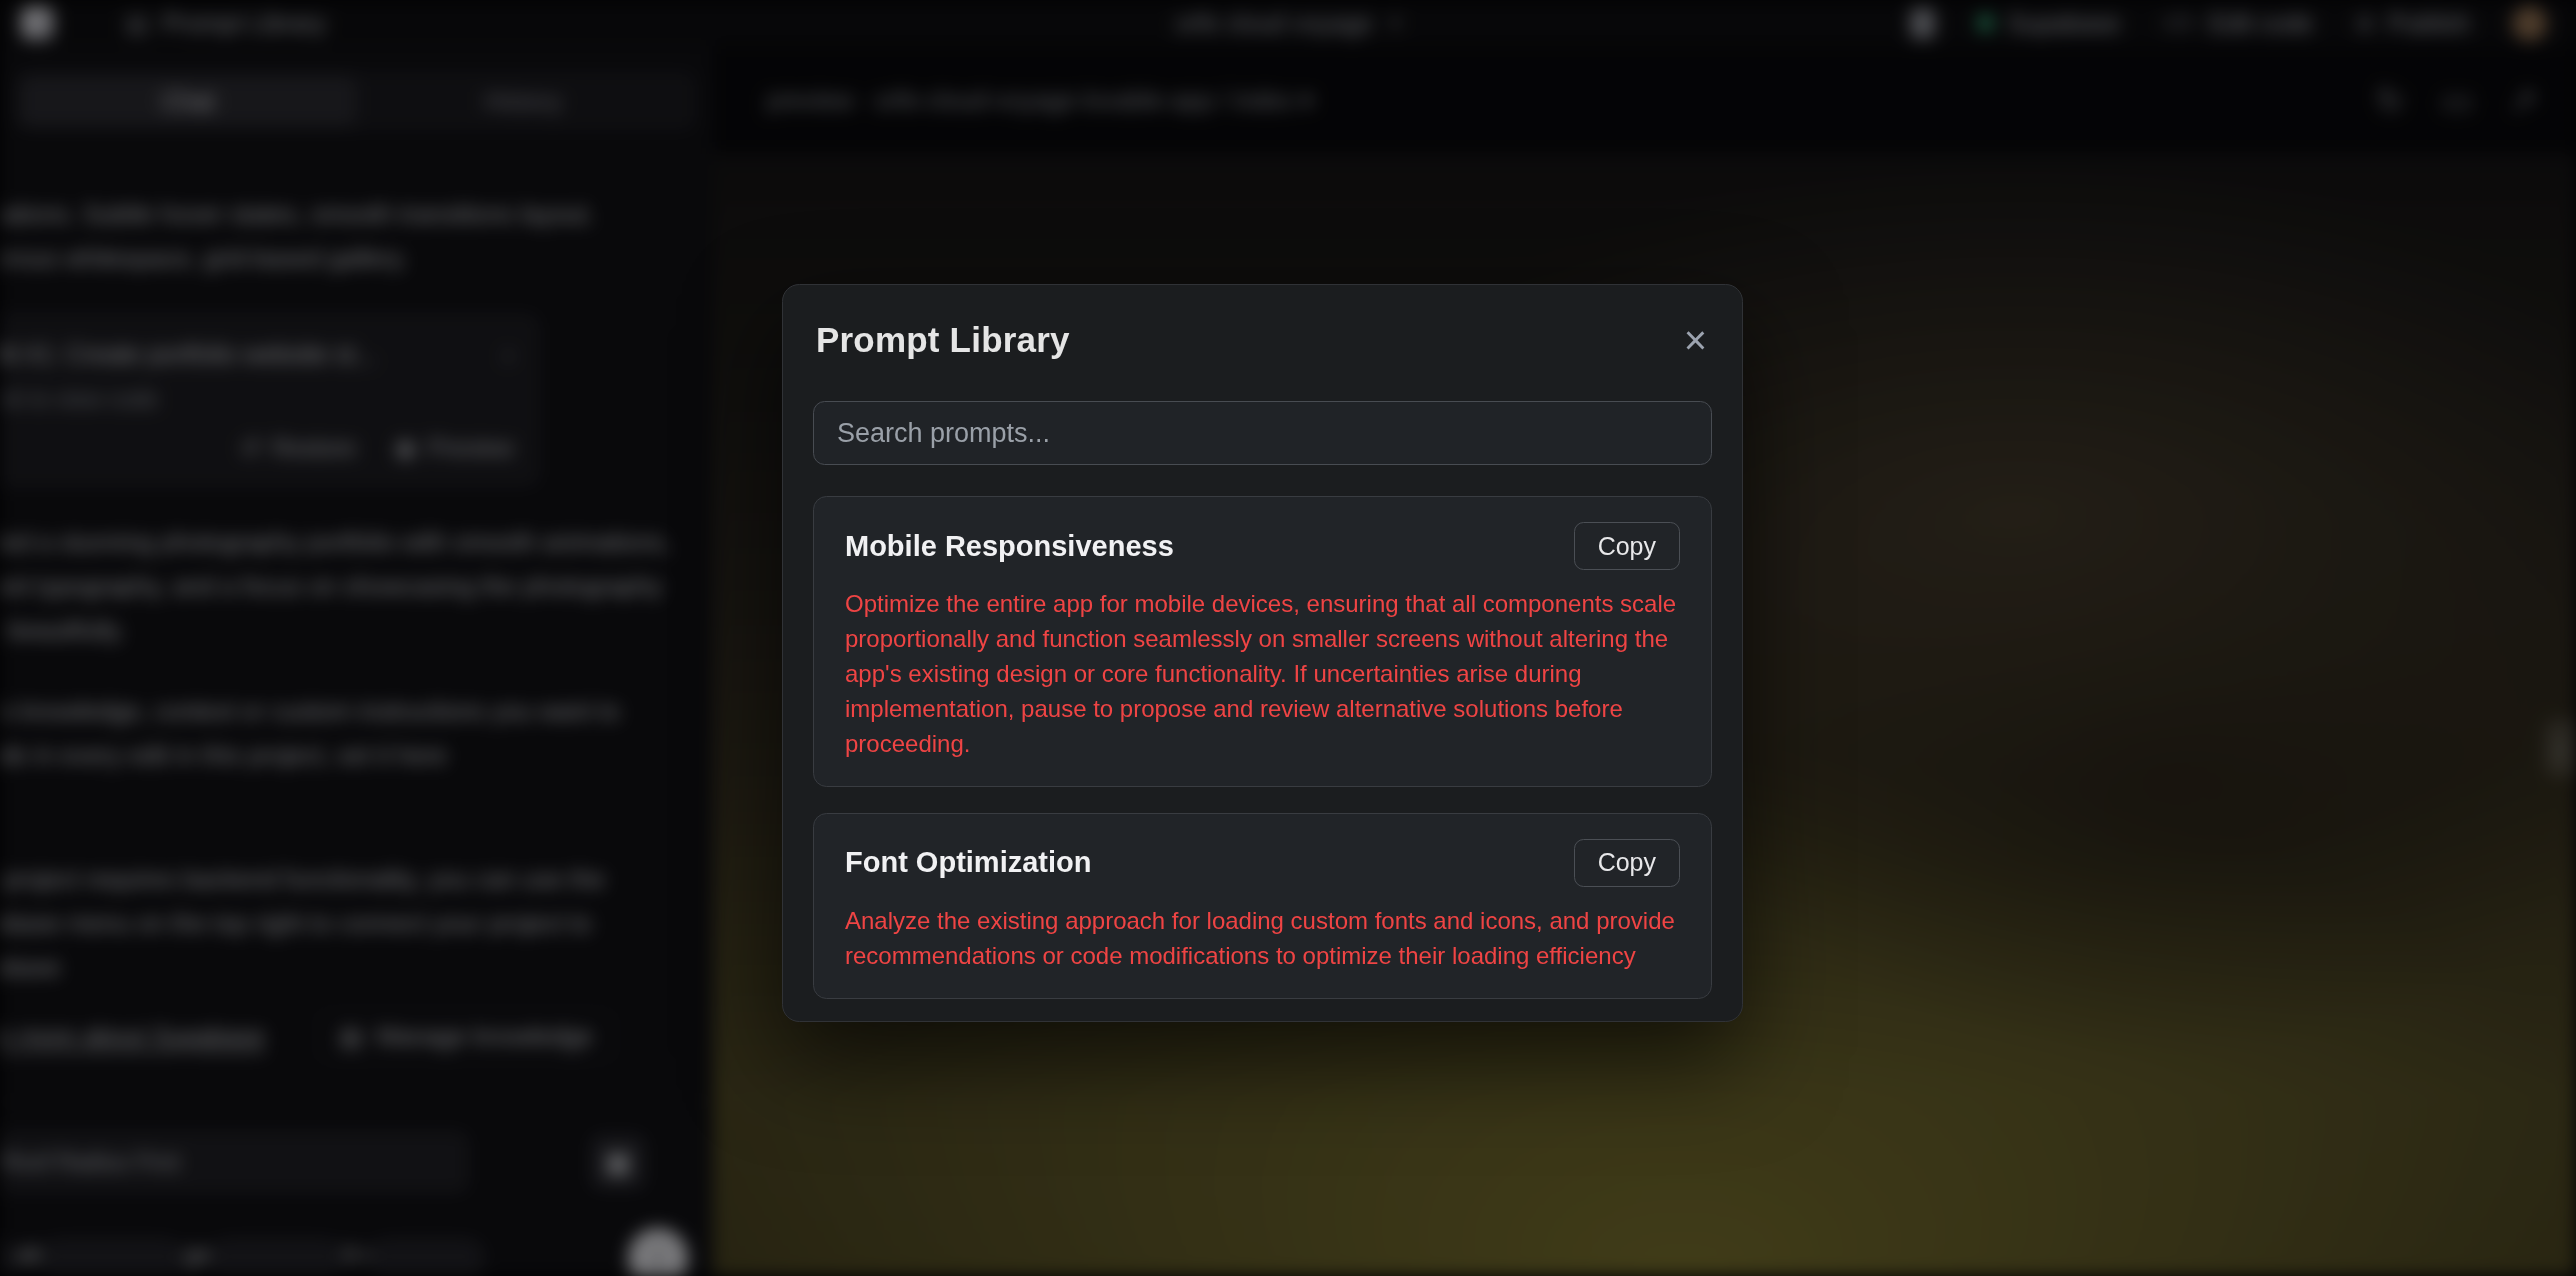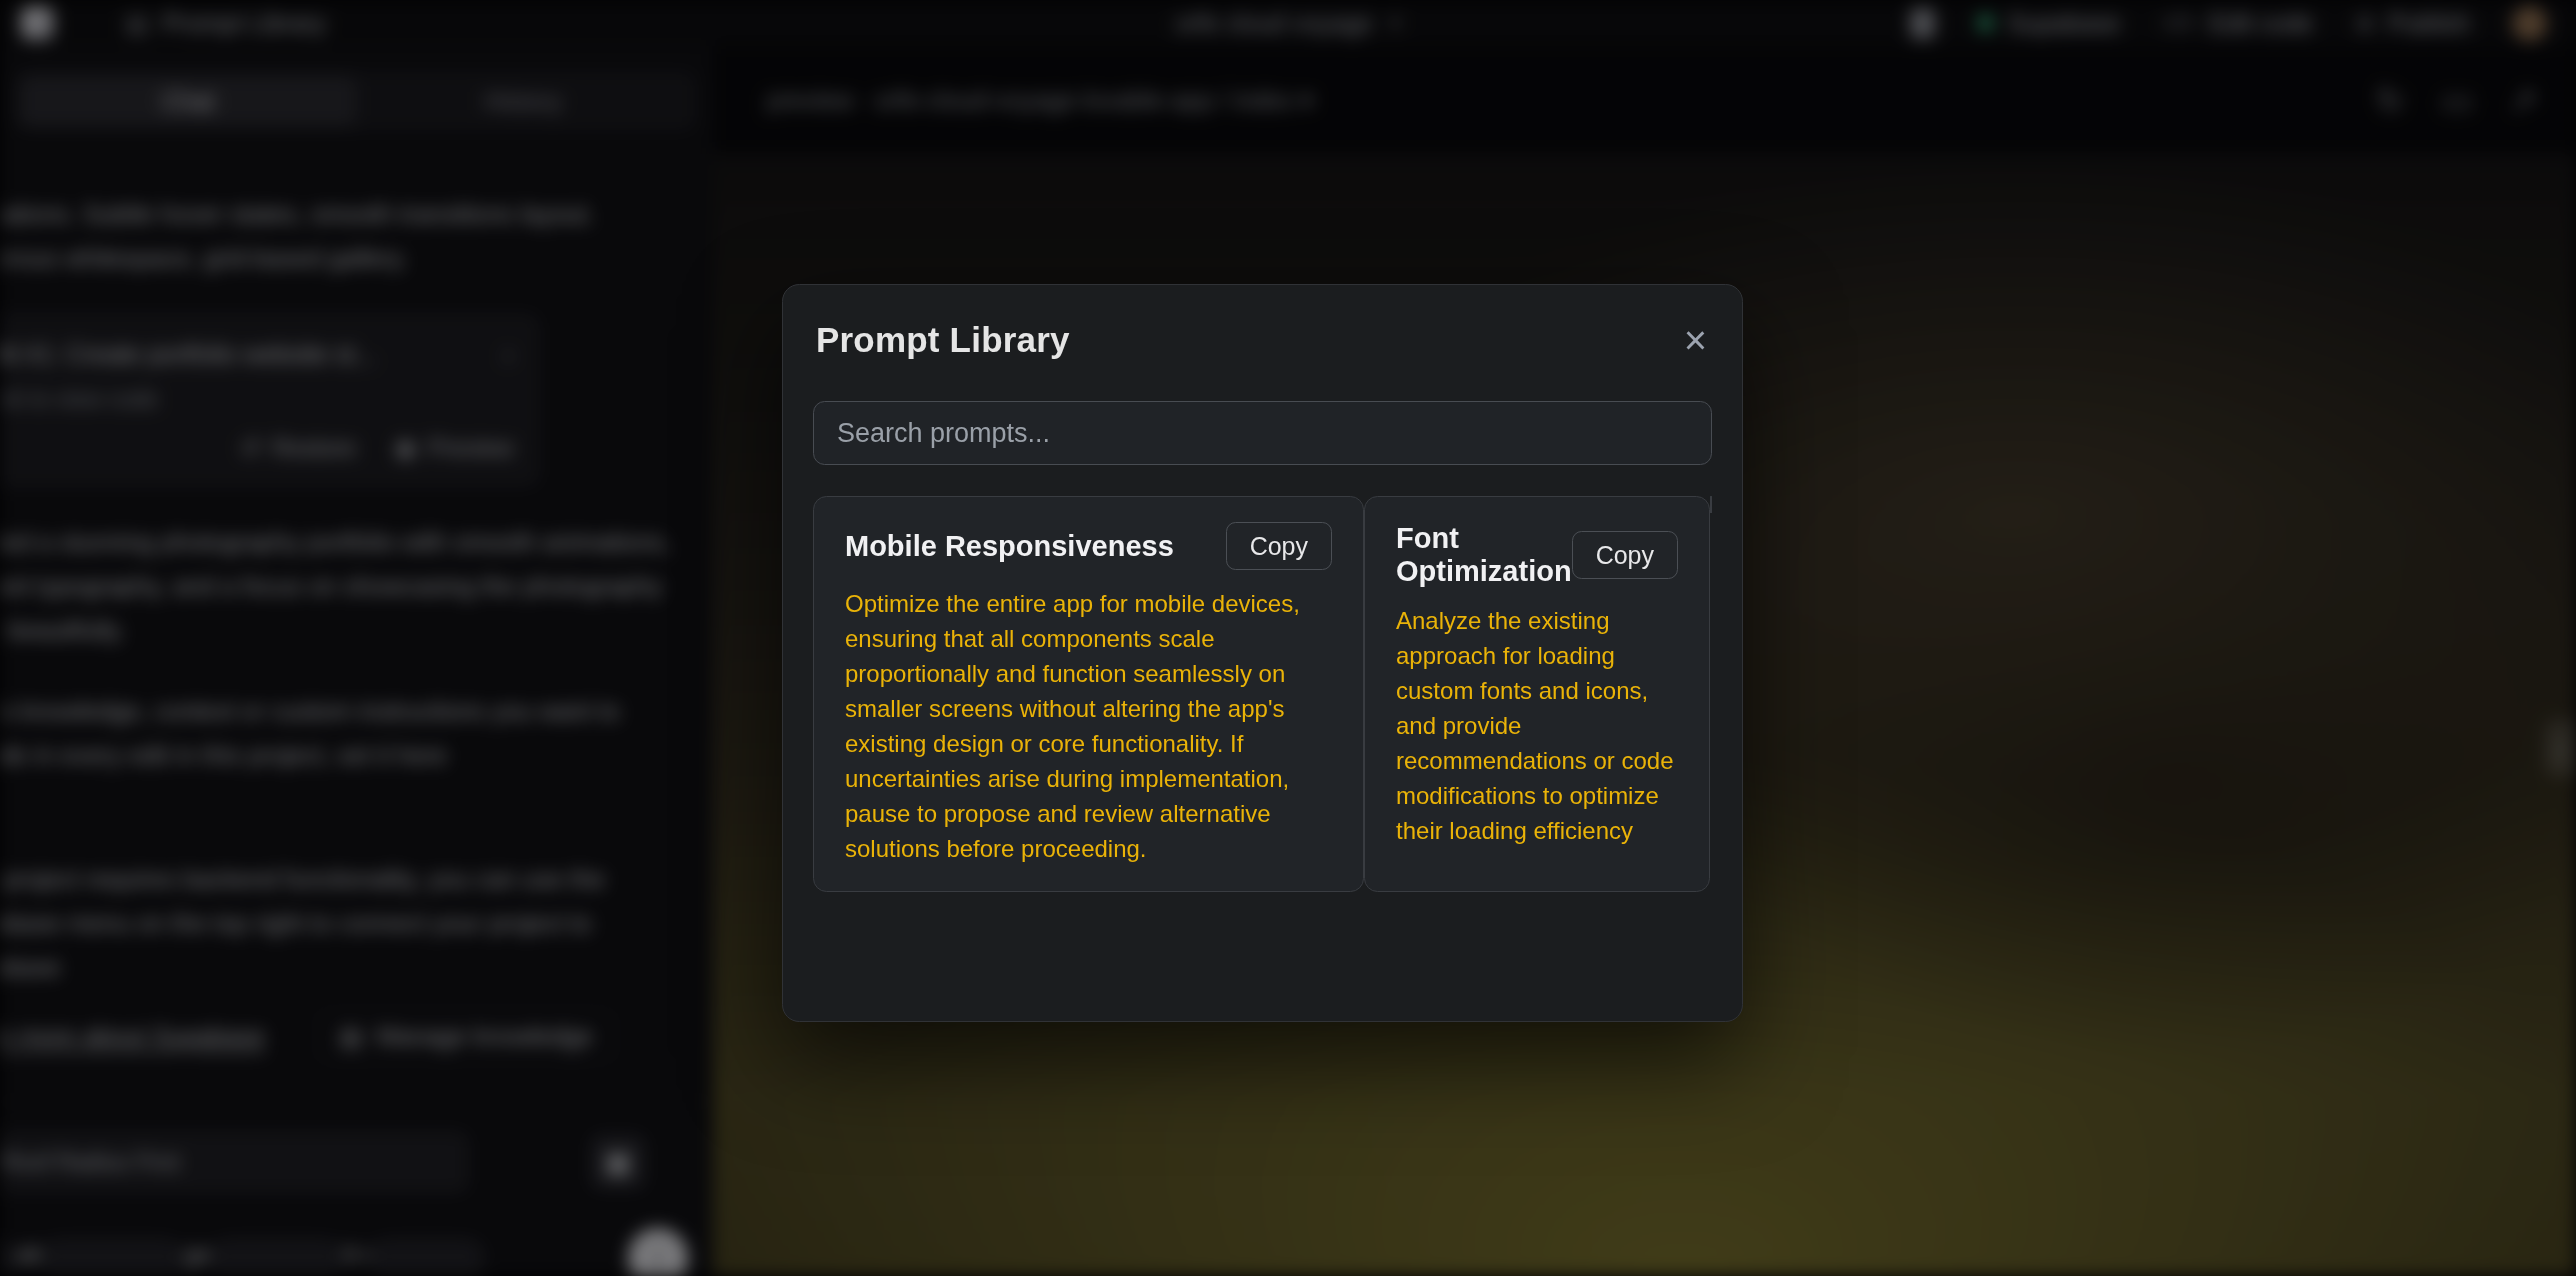--- a/index.html
+++ b/index.html
@@ -100,29 +100,29 @@
   .m-head { display: flex; align-items: center; justify-content: space-between;
             padding: 35px 35px 29px 33px; }
   .m-title { font-size: 35px; font-weight: 600; color: #e5e5e5; letter-spacing: 0.2px; }
   .m-close { background: none; border: none; cursor: pointer; color: #9ca3af;
              font-size: 40px; line-height: 1; padding: 0; }
   .m-search { margin: 12px 30px; height: 64px; background: #202327; border: 1px solid #484c52;
               border-radius: 11.6px; display: flex; align-items: center; padding: 0 23px; }
   .m-search input { width: 100%; background: transparent; border: none; outline: none;
                     color: #d4d4d8; font-size: 27px; font-family: "Liberation Sans", sans-serif; }
   .m-search input::placeholder { color: #9aa0a8; }
-  .m-list { margin: 31px 30px 0; display: flex; flex-direction: row; }
+  .m-list { margin: 31px 30px 0; display: flex; flex-direction: column; gap: 26px; }
   .p-card { background: #212428; border: 1px solid #393c41; border-radius: 13.5px;
             padding: 25px 31px; }
   .pc-head { display: flex; align-items: center; justify-content: space-between; }
   .pc-title { font-size: 29px; font-weight: 600; color: #f1f1f3; }
   .copy { background: transparent; border: 1px solid #4b4f55; border-radius: 9.6px;
           color: #e8e8ea; font-size: 25px; padding: 8.7px 23px; cursor: pointer;
           font-family: "Liberation Sans", sans-serif; }
-  .pc-desc { margin-top: 15.4px; font-size: 24px; line-height: 35px; color: #eab308; }
+  .pc-desc { margin-top: 15.4px; font-size: 24px; line-height: 35px; color: #ef4444; }
   .p-card-partial { height: 17.3px; border-radius: 13.5px 13.5px 0 0; border-bottom: none; padding: 0; }
 </style>
 </head>
 <body>
 
 <div class="app">
 
   <header class="topbar">
     <div class="logo"></div>
     <div class="menu-item">

